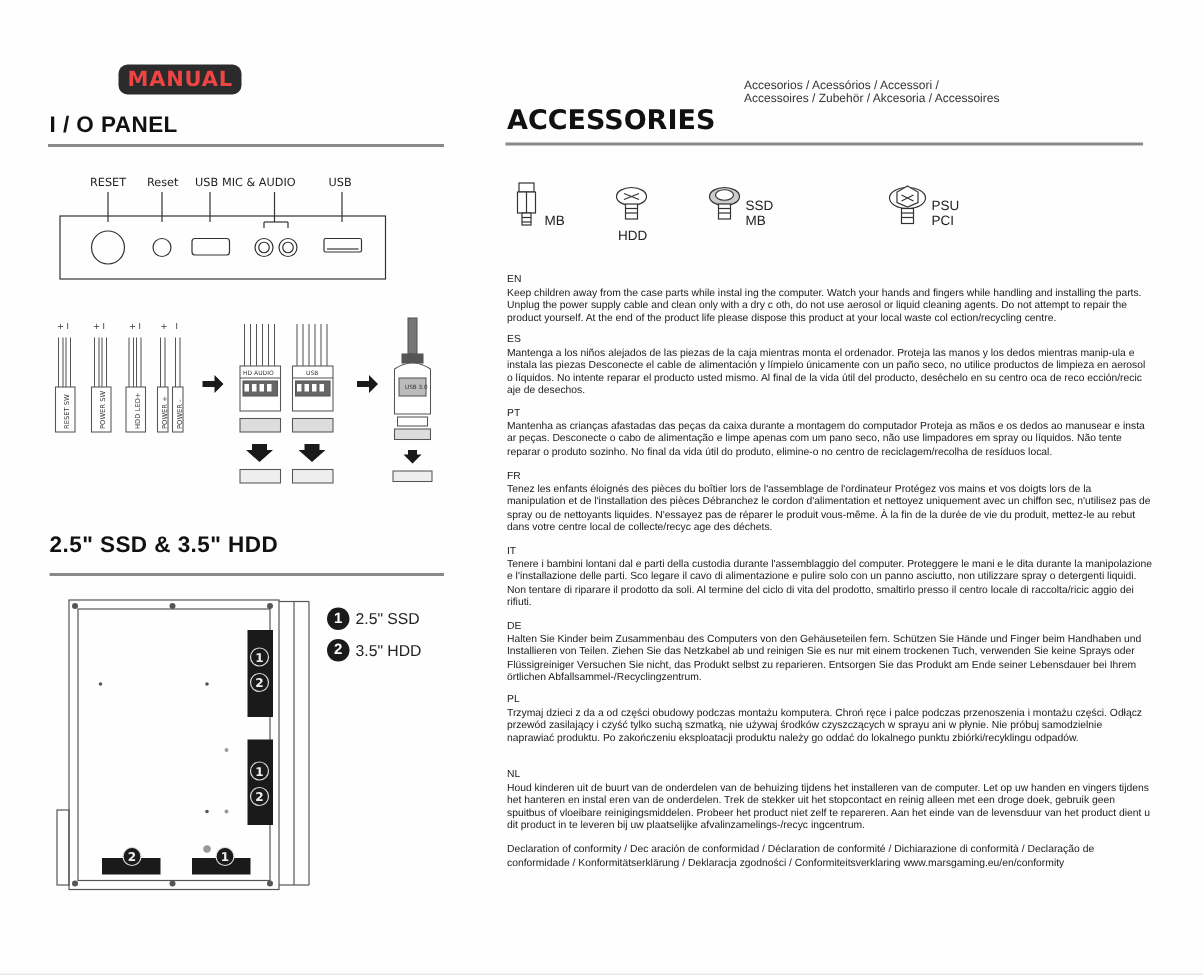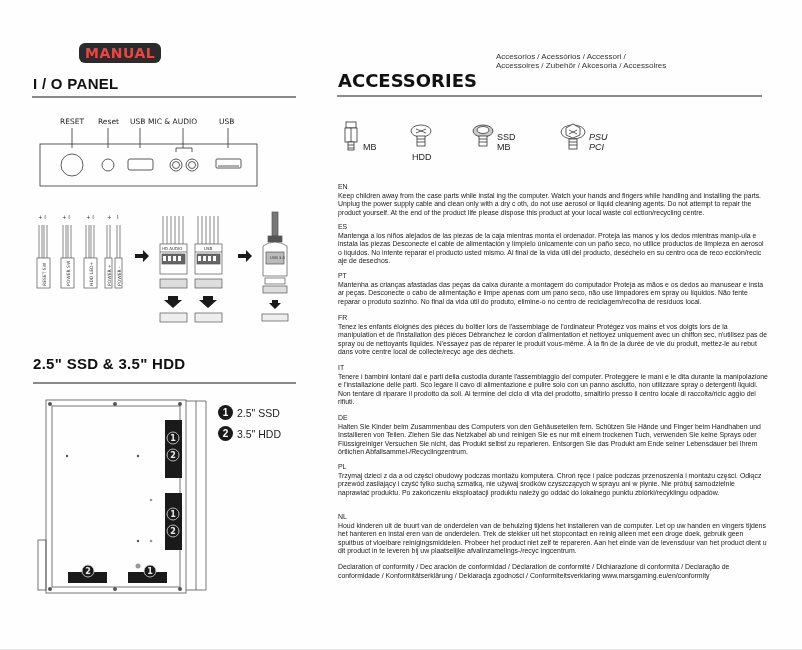--- a/index.html
+++ b/index.html
@@ -279,21 +279,21 @@
       <ellipse cx="11" cy="10" rx="6" ry="3.5" fill="#fff"></ellipse>
       <rect x="7" y="16" width="8" height="10" fill="#fff"></rect>
       <line x1="7" y1="19" x2="15" y2="19"></line>
         <line x1="7" y1="22" x2="15" y2="22"></line>
     </g>
   </svg>
   <span class="lbl" style="white-space:pre;">SSD
 MB</span>
 </div>
 
-<div class="acc-item" style="left:560px;font-style:italic;">
+<div class="acc-item" style="left:592px;">
   <svg style="position:relative;" width="26" height="32">
     <g stroke="#333" fill="#fff" stroke-width="0.8">
       <ellipse cx="13" cy="12" rx="12" ry="7"></ellipse>
       <polygon points="13,4 20,8 20,15 13,18 6,15 6,8"></polygon>
       <path d="M9 10 l8 4 M9 14 l8 -4"></path>
       <rect x="9" y="19" width="8" height="10"></rect>
       <line x1="9" y1="22" x2="17" y2="22"></line>
         <line x1="9" y1="25" x2="17" y2="25"></line>
     </g>
   </svg>

